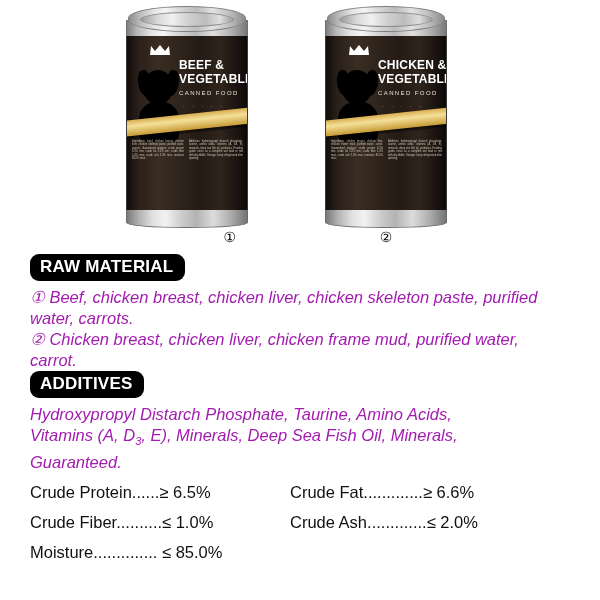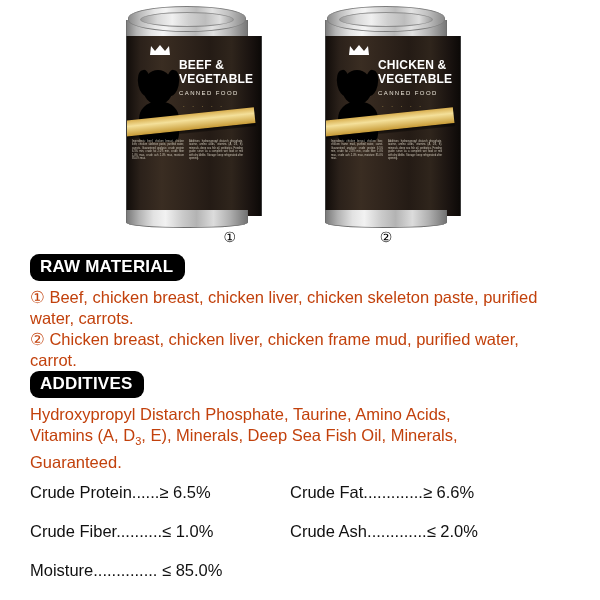--- a/index.html
+++ b/index.html
@@ -71,21 +71,21 @@
     border-left: 1px solid #6f6f6f;
     border-right: 1px solid #6f6f6f;
     box-sizing: border-box;
   }
 
   
   .can-label {
     position: absolute;
     top: 30px;
     left: 0;
-    width: 136px;
+    width: 122px;
     height: 180px;
     background: linear-gradient(to right,
       #120d0a 0%, #2b211a 10%, #3a2d22 26%, #2e231b 46%,
       #241b15 62%, #2f251c 78%, #1a1310 92%, #0c0907 100%);
     border-left: 1px solid #3a3a3a;
     border-right: 1px solid #3a3a3a;
     box-sizing: border-box;
     overflow: hidden;
   }
 
@@ -251,32 +251,33 @@
     font-size: 17px;
     letter-spacing: 0.2px;
     padding: 3px 12px 4px 10px;
     border-radius: 9px;
     margin: 0 0 6px 0;
   }
 
   .body-text {
     font-size: 16.5px;
     line-height: 21px;
-    color: #c2410c;
+    color: #a21caf;
     margin: 0;
+    font-style: italic;
   }
 
   .sec-raw { margin-top: 6px; }
   .sec-additives { }
   .sec-guaranteed { margin-top: 9px; }
 
   .analysis {
     display: grid;
     grid-template-columns: 260px auto;
-    row-gap: 18px;
+    row-gap: 9px;
     font-size: 16.5px;
     line-height: 21px;
   }
   .analysis span { white-space: nowrap; }
 
   sub { font-size: 11px; }
 </style>
 </head>
 <body>
 

